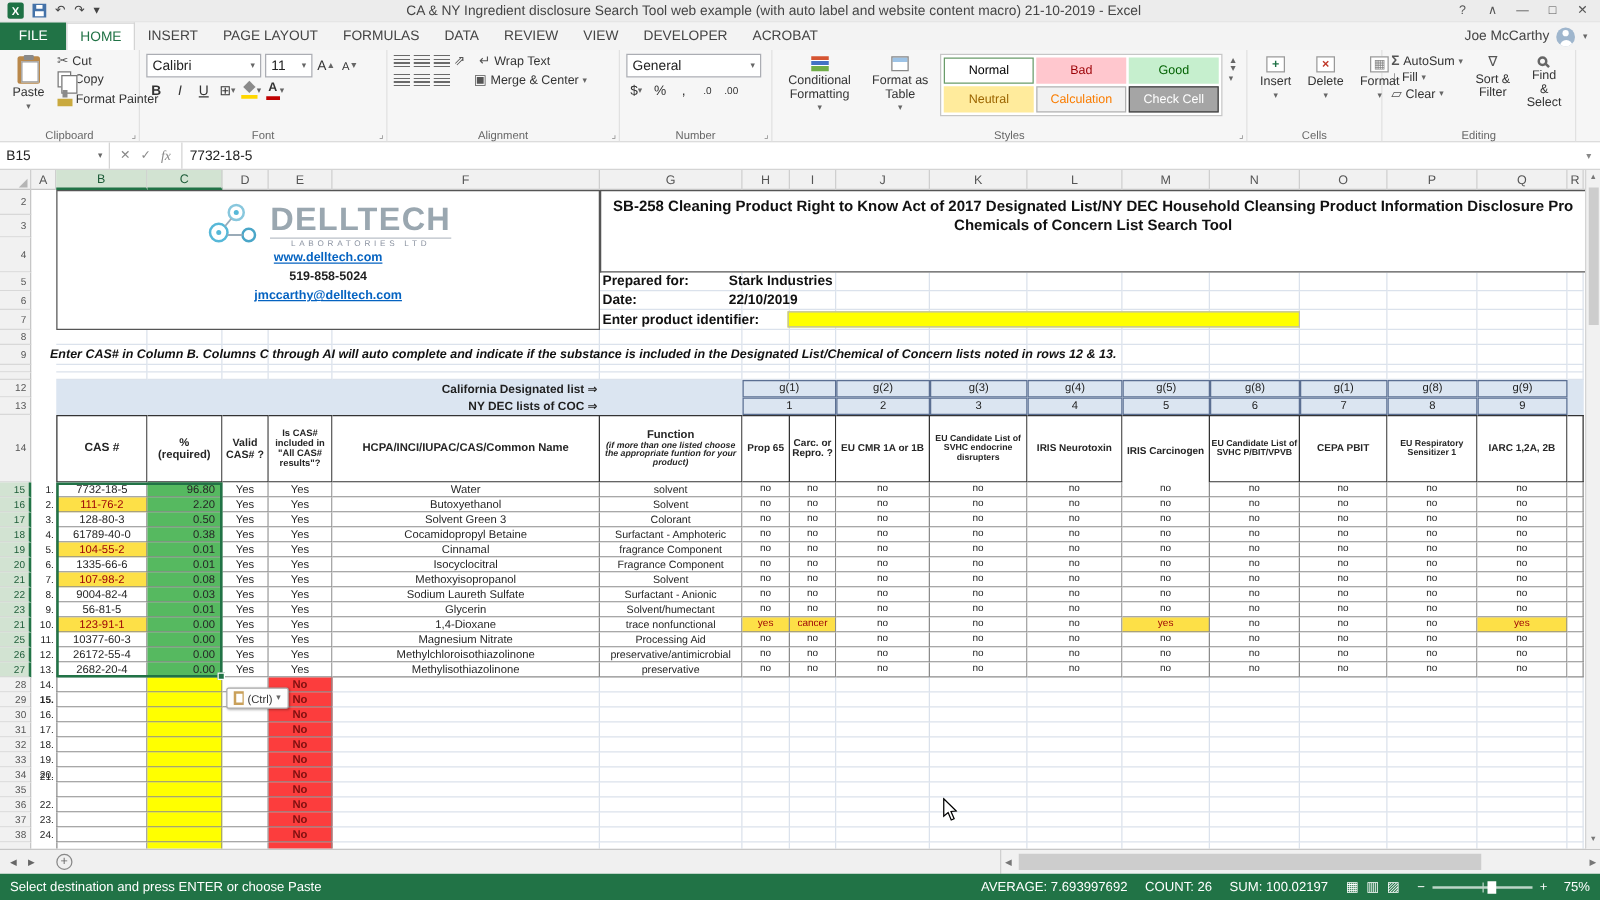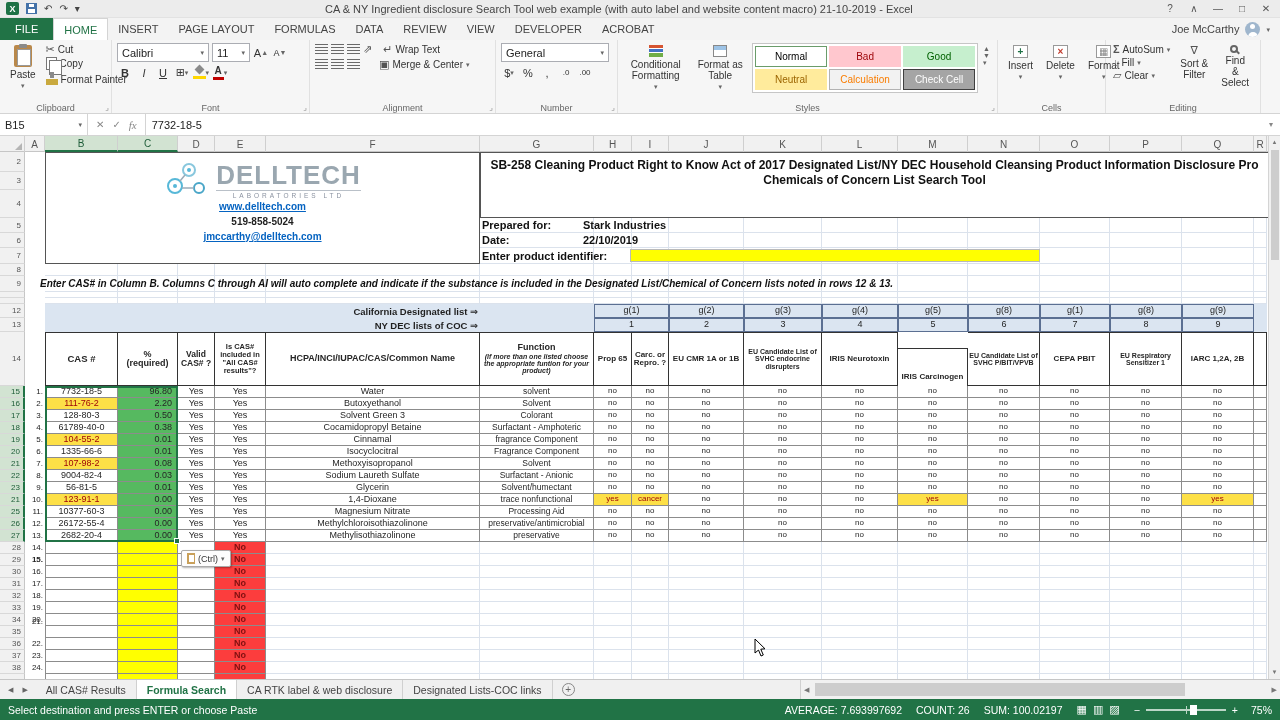--- a/index.html
+++ b/index.html
@@ -595,21 +595,21 @@
         <div class="c hc hc-fn" style="left: 480px; top: 180px; width: 114px; height: 54px;">
           <div class="t">Function</div>
           <div class="n">(if more than one listed choose the appropriate funtion for your product)</div>
         </div>
         <div class="c hc hc-name" style="left: 266px; top: 180px; width: 214px; height: 54px;">HCPA/INCI/IUPAC/CAS/Common Name</div>
         <div class="c hc " style="left: 594px; top: 180px; width: 38px; height: 54px; font-size: 8px; padding: 0px 1px;">Prop 65</div>
         <div class="c hc " style="left: 632px; top: 180px; width: 37px; height: 54px; font-size: 8px; padding: 0px 1px;">Carc. or Repro. ?</div>
         <div class="c hc " style="left: 669px; top: 180px; width: 75px; height: 54px; font-size: 8px; padding: 0px 1px;">EU CMR 1A or 1B</div>
         <div class="c hc " style="left: 744px; top: 180px; width: 78px; height: 54px; font-size: 7px; padding: 0px 1px;">EU Candidate List of SVHC endocrine disrupters</div>
         <div class="c hc " style="left: 822px; top: 180px; width: 76px; height: 54px; font-size: 8px; padding: 0px 1px;">IRIS Neurotoxin</div>
-        <div class="c hc " style="left: 898px; top: 196px; width: 70px; height: 58px; font-size: 8px; padding: 12px 1px;">IRIS Carcinogen</div>
+        <div class="c hc " style="left: 898px; top: 180px; width: 70px; height: 58px; font-size: 8px; padding: 12px 1px;">IRIS Carcinogen</div>
         <div class="c hc " style="left: 968px; top: 180px; width: 72px; height: 54px; font-size: 7px; padding: 0px 1px;">EU Candidate List of SVHC P/BIT/VPVB</div>
         <div class="c hc " style="left: 1040px; top: 180px; width: 70px; height: 54px; font-size: 8px; padding: 0px 1px;">CEPA PBIT</div>
         <div class="c hc " style="left: 1110px; top: 180px; width: 72px; height: 54px; font-size: 7px; padding: 0px 1px;">EU Respiratory Sensitizer 1</div>
         <div class="c hc " style="left: 1182px; top: 180px; width: 72px; height: 54px; font-size: 8px; padding: 0px 1px;">IARC 1,2A, 2B</div>
         <div class="c hc " style="left: 1254px; top: 180px; width: 13px; height: 54px;"></div>
         <div class="c numc" style="left: 25px; top: 234px; width: 20px; height: 12px;">1.</div>
         <div class="c dc first" style="left: 45px; top: 234px; width: 73px; height: 12px;">7732-18-5</div>
         <div class="c dc pct" style="left: 118px; top: 234px; width: 60px; height: 12px;">96.80</div>
         <div class="c dc" style="left: 178px; top: 234px; width: 37px; height: 12px;">Yes</div>
         <div class="c dc" style="left: 215px; top: 234px; width: 51px; height: 12px;">Yes</div>
@@ -1115,26 +1115,20 @@
     <span class="arr">▲</span>
     <div class="vthumb"></div>
     <span class="arr bottom">▼</span>
   </div>
 
   <div class="sheettabs">
     <div class="tabnav">
       <span>◀</span>
       <span>▶</span>
     </div>
-    <div style="display:flex" id="stabs">
-        <div class="stab">All CAS# Results</div>
-        <div class="stab active">Formula Search</div>
-        <div class="stab">CA RTK label &amp; web disclosure</div>
-        <div class="stab">Designated Lists-COC links</div>
-      </div>
     <div class="addsheet">
         <span class="addcirc">+</span>
       </div>
     <div class="hscroll">
       <span class="harr" style="left:3px">◀</span>
       <div class="hthumb"></div>
       <span class="harr" style="right:3px">▶</span>
     </div>
   </div>
 

